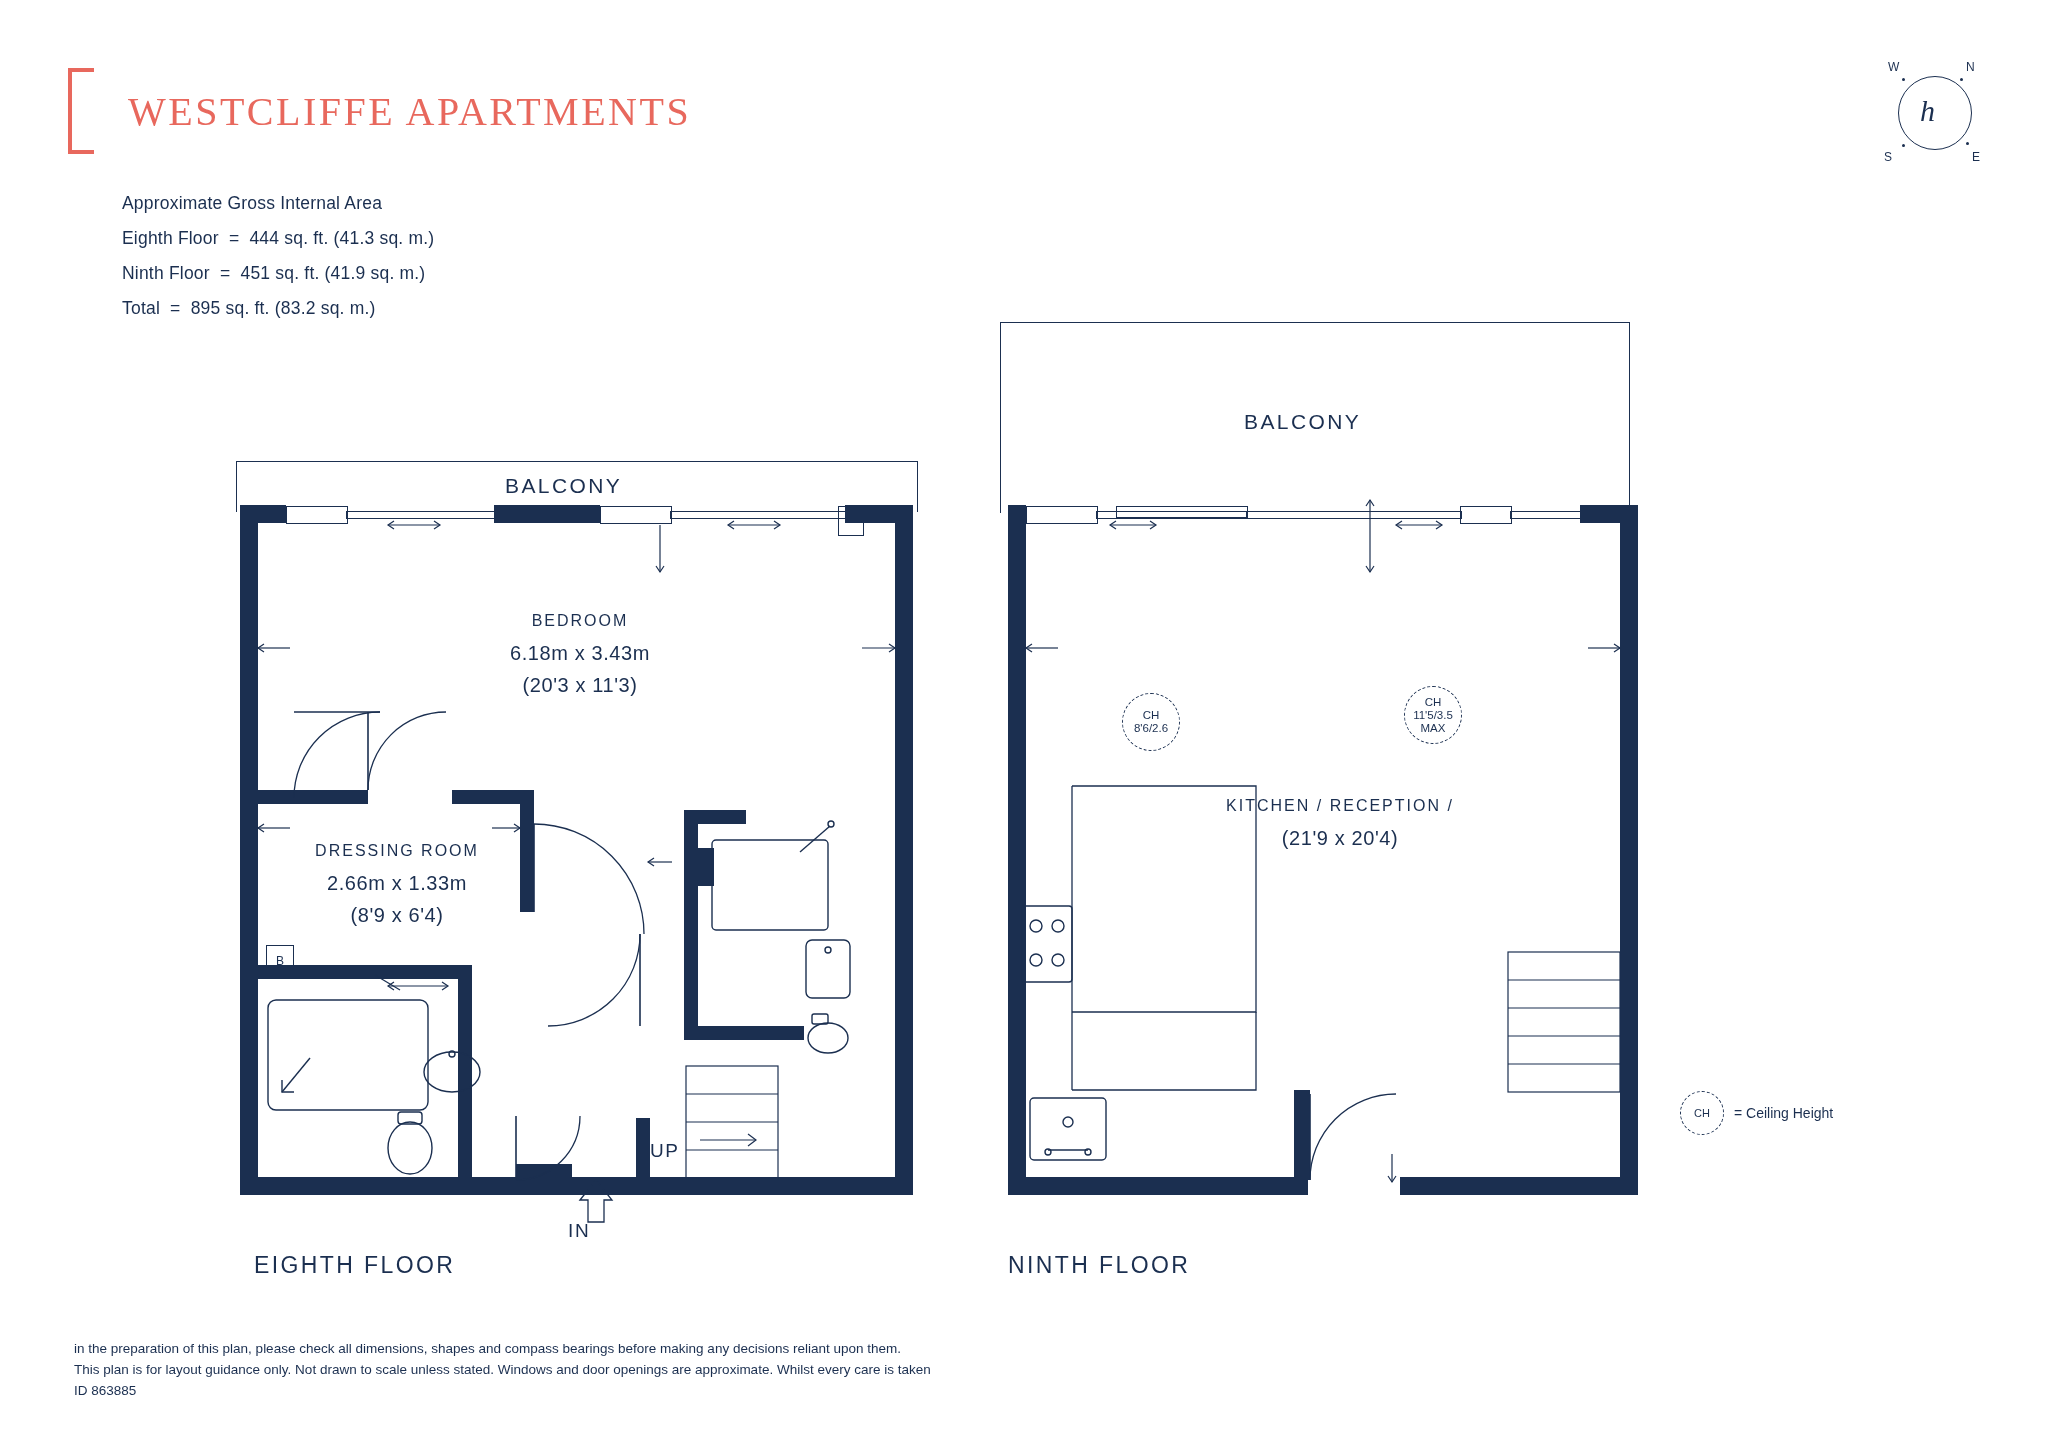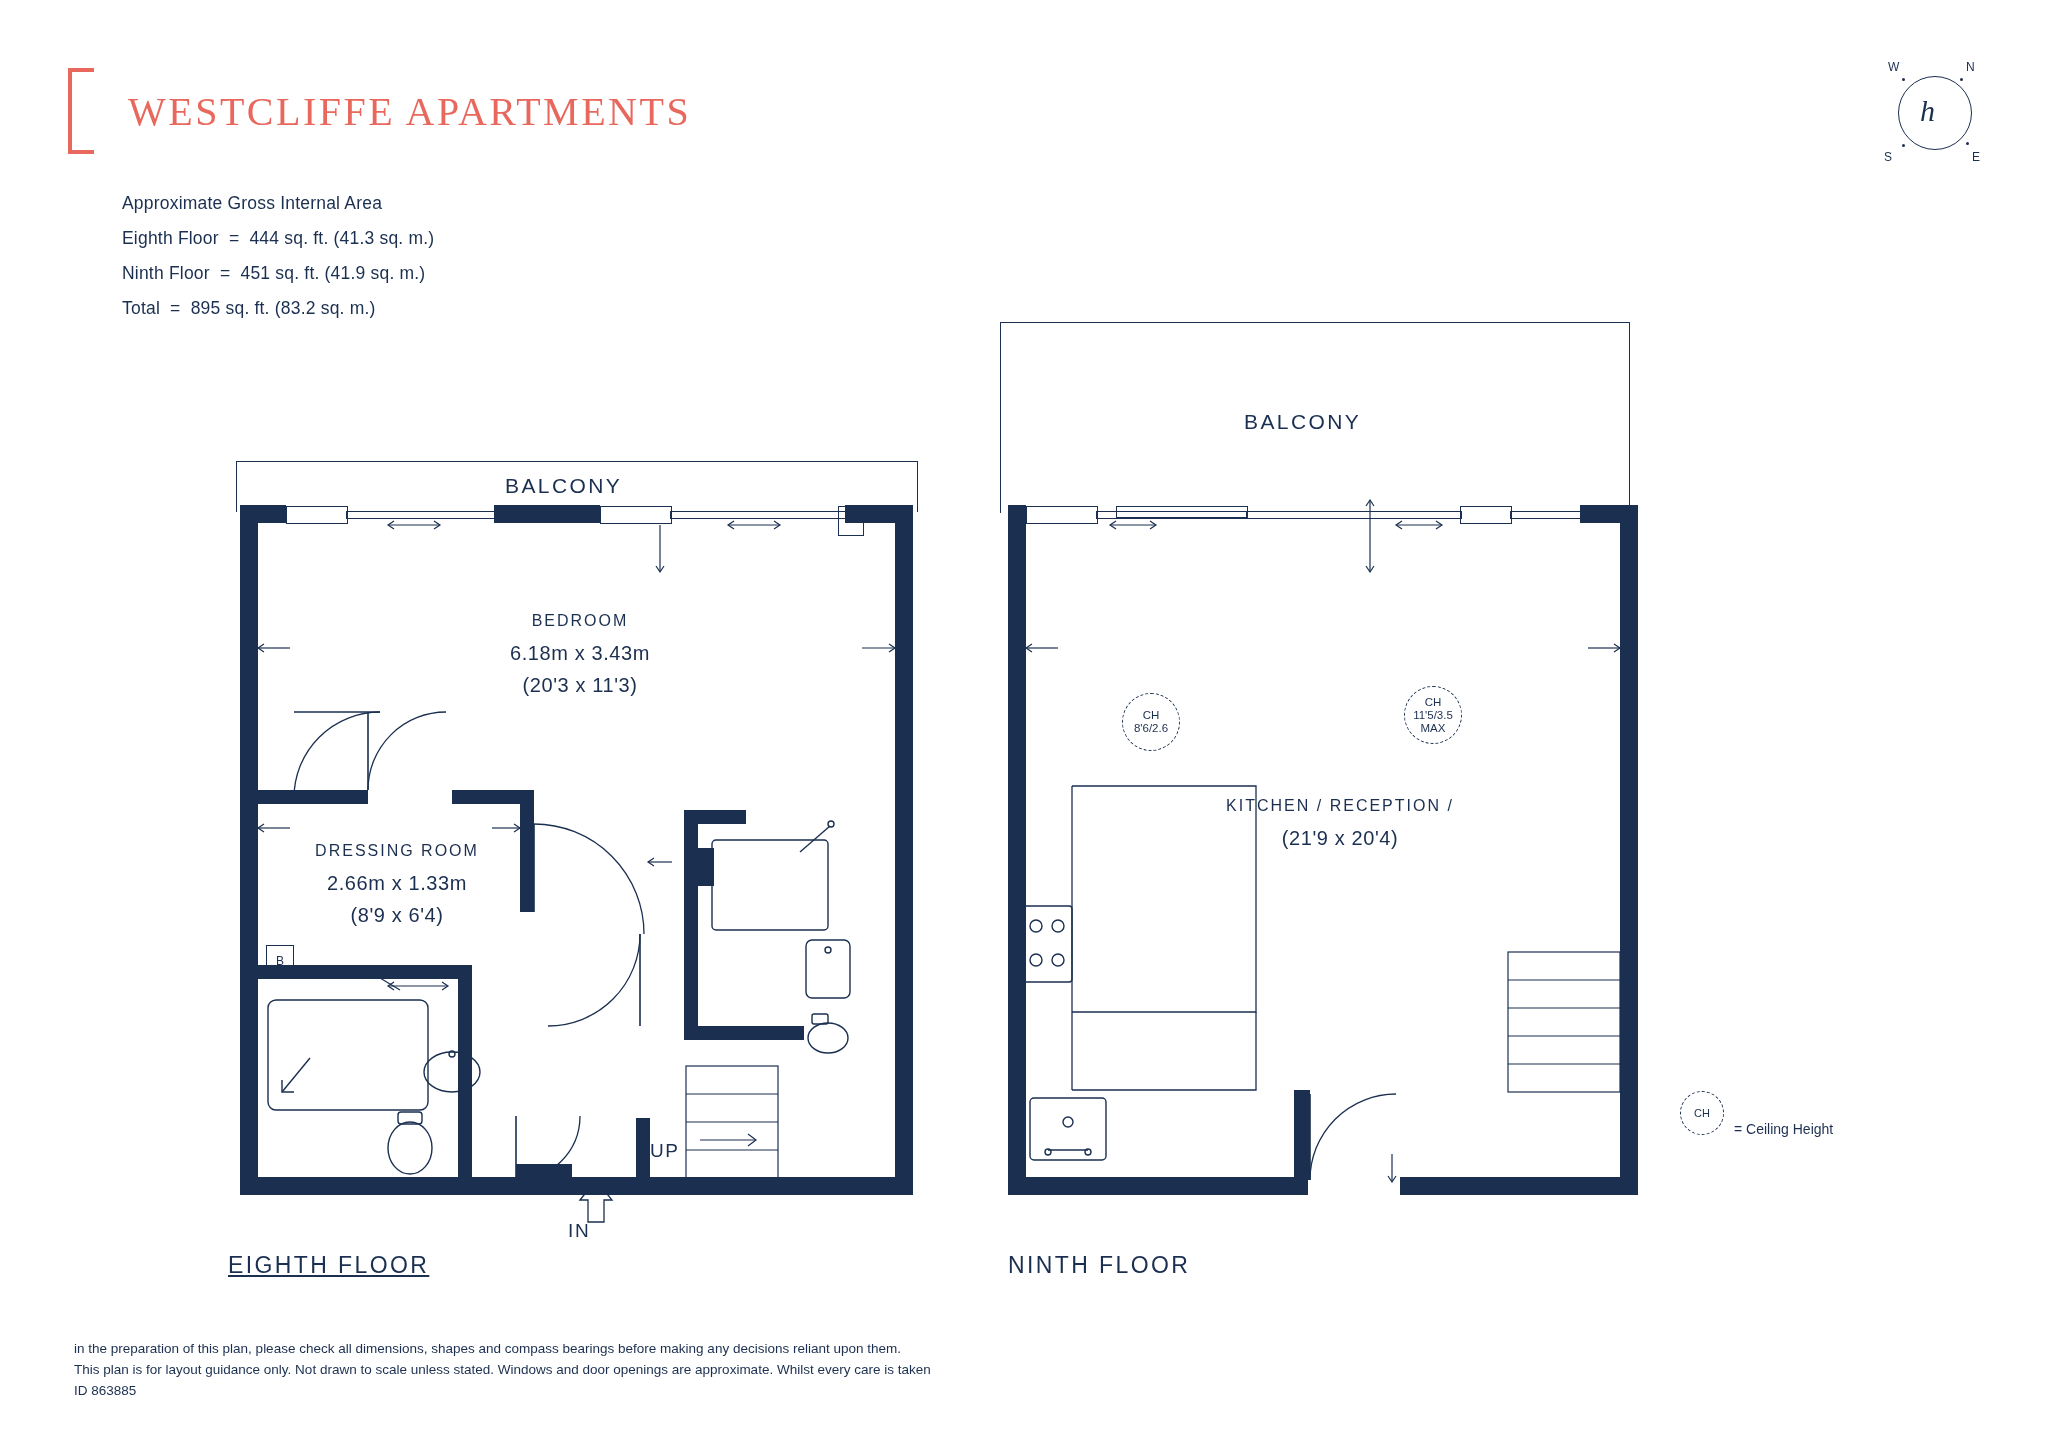--- a/index.html
+++ b/index.html
@@ -244,21 +244,21 @@
       <div class="room-name">DRESSING ROOM</div>
       <div class="room-dims">2.66m x 1.33m</div>
       <div class="room-dims">(8'9 x 6'4)</div>
     </div>
 
     <div class="small-letter" style="left:266px;top:945px;width:26px;height:30px;">B</div>
 
     <div class="updown" style="left:650px;top:1140px;">UP</div>
     <div class="updown" style="left:568px;top:1220px;">IN</div>
 
-    <div class="floor-title" style="left:228px;top:1252px;text-decoration:underline;">EIGHTH FLOOR</div>
+    <div class="floor-title" style="left:254px;top:1252px;">EIGHTH FLOOR</div>
 
     <svg class="ov" width="1000" height="1300">
       <g stroke="#1b2f50" fill="none" stroke-width="1.4">
 
         <g stroke-width="1.2">
           <line x1="388" y1="525" x2="440" y2="525"></line>
           <polyline points="394,521 388,525 394,529"></polyline>
           <polyline points="434,521 440,525 434,529"></polyline>
           <line x1="728" y1="525" x2="780" y2="525"></line>
           <polyline points="734,521 728,525 734,529"></polyline>
@@ -414,21 +414,21 @@
           <line x1="548" y1="1064" x2="660" y2="1064"></line>
         </g>
 
         <path d="M 350 1180 A 86 86 0 0 1 436 1094" stroke-width="1.3"></path>
         <line x1="350" y1="1180" x2="350" y2="1094" stroke-width="1.6"></line>
       </g>
     </svg>
   </div>
 
   <div class="ch-legend-circle" style="left:1680px;top:1091px;">CH</div>
-  <div class="ch-legend-text" style="left:1734px;top:1105px;margin-top:16px;">= Ceiling Height</div>
+  <div class="ch-legend-text" style="left:1734px;top:1105px;">= Ceiling Height</div>
 
   <div class="footer">
     <span class="ln">in the preparation of this plan, please check all dimensions, shapes and compass bearings before making any decisions reliant upon them.</span>
     <span class="ln">This plan is for layout guidance only. Not drawn to scale unless stated. Windows and door openings are approximate. Whilst every care is taken</span>
     <span class="ln">ID 863885</span>
   </div>
 
 </div>
 
 </body></html>

